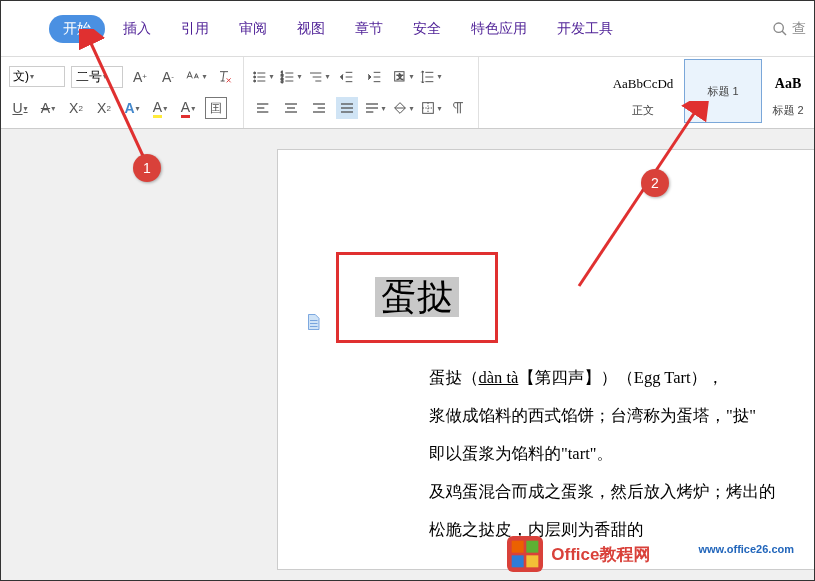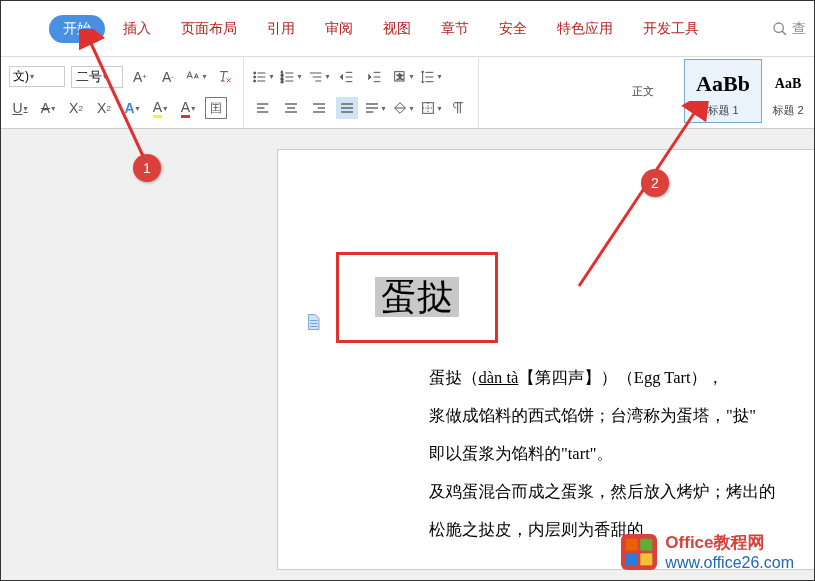--- a/index.html
+++ b/index.html
@@ -17,21 +17,21 @@
       background: #fff;
       height: 56px;
       display: flex;
       align-items: center;
       padding-left: 48px;
       border-bottom: 1px solid #ddd;
     }
     .tab {
       padding: 6px 12px;
       font-size: 14px;
-      color: #b91c1c;
+      color: #4c1d95;
       cursor: pointer;
       margin-right: 6px;
     }
     .tab.active {
       background: #4a90e2;
       color: #fff;
       border-radius: 14px;
       padding: 5px 14px;
     }
     .search-area {
@@ -218,41 +218,41 @@
       justify-content: center;
       font-size: 11px;
       color: #fff;
       font-weight: bold;
       flex-direction: column;
       line-height: 1;
     }
     .wm-text {
       margin-left: 8px;
       display: flex;
-      flex-direction: column;
+      flex-direction: row;
+      gap: 48px;
     }
     .wm-title { color: #d9413a; font-size: 17px; font-weight: bold; }
-    .wm-url { color: #2266bb; font-size: 16px; font-weight: normal; }
+    .wm-url { color: #2266bb; font-size: 11px; font-weight: bold; }
 
     .doc-context-select {
       width: 56px;
       border: 1px solid #ccc;
       font-size: 12px;
       display: flex;
       align-items: center;
       padding: 1px 3px;
     }
   </style>
 </head>
 <body>
 
 <div class="ribbon-tabs">
   <div class="tab active">开始</div>
   <div class="tab">插入</div>
-  <div class="tab">页面布局</div>
   <div class="tab">引用</div>
   <div class="tab">审阅</div>
   <div class="tab">视图</div>
   <div class="tab">章节</div>
   <div class="tab">安全</div>
   <div class="tab">特色应用</div>
   <div class="tab">开发工具</div>
   <div class="search-area">
     <svg class="search-icon" viewBox="0 0 24 24" fill="none" stroke="#888" stroke-width="2">
         <circle cx="10" cy="10" r="7"></circle>
@@ -434,24 +434,24 @@
       <div class="icon-btn">
           <svg viewBox="0 0 24 24" stroke="#555" fill="none" stroke-width="1.5">
             <path d="M6 4 L18 4 M14 4 L14 20 M10 4 L10 20 M6 4 C3 4 3 12 8 12"></path>
           </svg>
         </div>
     </div>
   </div>
 
   <div class="styles-group">
     <div class="style-item">
+      <div class="style-preview" style="font-size:13px">AaBbCcDd</div>
       <div class="style-label">正文</div>
     </div>
     <div class="style-item highlighted">
-      <div class="style-preview" style="font-size:22px;font-weight:bold">AaBb</div>
       <div class="style-label">标题 1</div>
     </div>
     <div class="style-item" style="width:48px">
       <div class="style-preview" style="font-size:14px;font-weight:bold">AaB</div>
       <div class="style-label">标题 2</div>
     </div>
   </div>
 </div>
 
 <div class="workspace">

